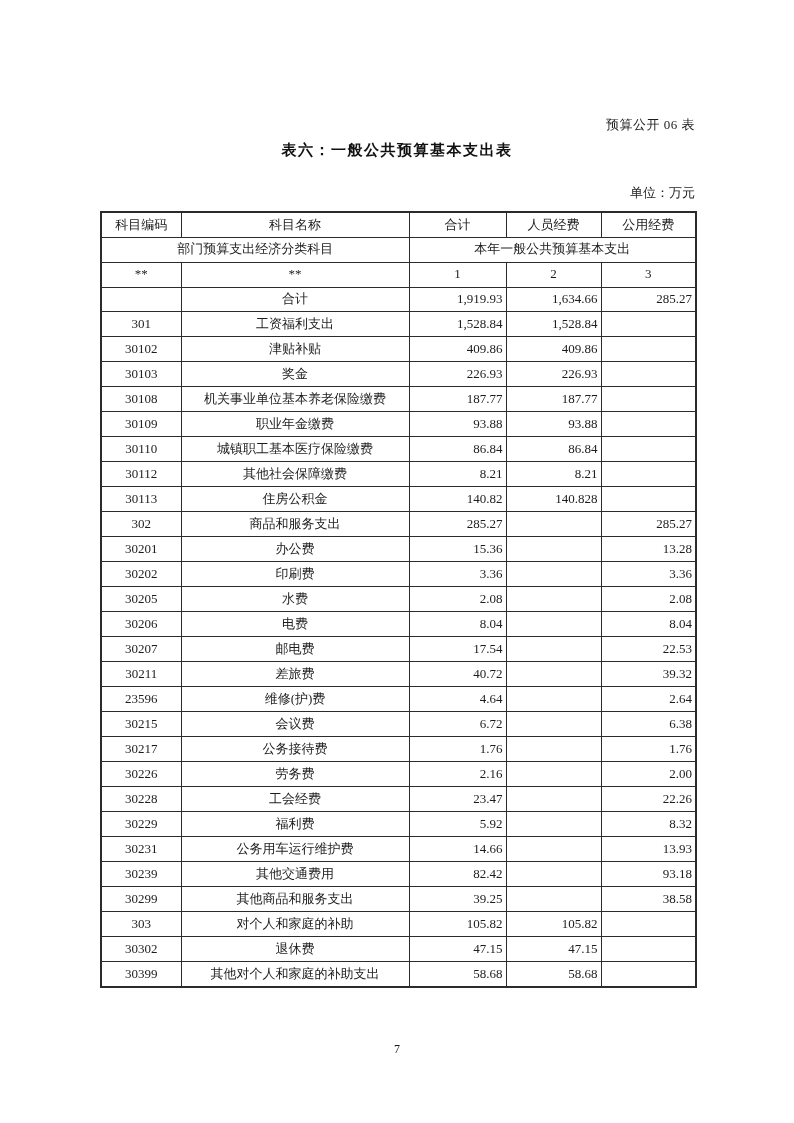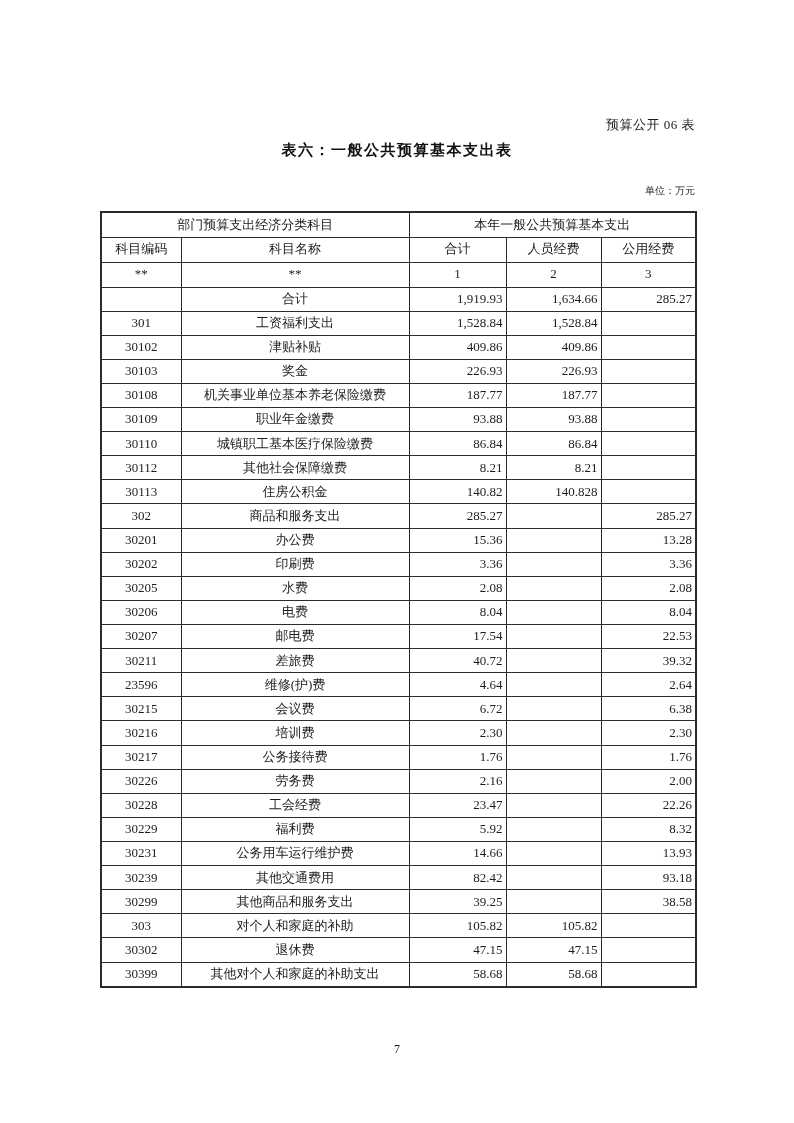--- a/index.html
+++ b/index.html
@@ -34,21 +34,21 @@
     font-family: "Liberation Sans", "DejaVu Sans", sans-serif;
     font-size: 15px;
     font-weight: bold;
     letter-spacing: 1.5px;
     color: #111111;
   }
   .unit-label {
     position: absolute;
     top: 184px;
     right: 99px;
-    font-size: 10px;
+    font-size: 13px;
   }
   table.budget {
     position: absolute;
     top: 211px;
     left: 100px;
     width: 595px;
     height: 777px;
     border-collapse: collapse;
     table-layout: fixed;
     border: 2px solid #2b2b2b;
@@ -90,29 +90,29 @@
   <table class="budget">
     <colgroup>
       <col style="width:80px">
       <col style="width:228px">
       <col style="width:97px">
       <col style="width:95px">
       <col style="width:95px">
     </colgroup>
     <thead>
       <tr>
-        <th colspan="2">部门预算支出经济分类科目</th>
-        <th colspan="3">本年一般公共预算基本支出</th>
-      </tr>
-      <tr>
         <th>科目编码</th>
         <th>科目名称</th>
         <th>合计</th>
         <th>人员经费</th>
         <th>公用经费</th>
+      </tr>
+      <tr>
+        <th colspan="2">部门预算支出经济分类科目</th>
+        <th colspan="3">本年一般公共预算基本支出</th>
       </tr>
       <tr>
         <th>**</th>
         <th>**</th>
         <th>1</th>
         <th>2</th>
         <th>3</th>
       </tr>
     </thead>
     <tbody id="budget-tbody">
@@ -236,27 +236,20 @@
           <td class="num">2.64</td>
         </tr>
         <tr>
           <td class="txt">30215</td>
           <td class="txt">会议费</td>
           <td class="num">6.72</td>
           <td class="num"></td>
           <td class="num">6.38</td>
         </tr>
         <tr>
-          <td class="txt">30216</td>
-          <td class="txt">培训费</td>
-          <td class="num">2.30</td>
-          <td class="num"></td>
-          <td class="num">2.30</td>
-        </tr>
-        <tr>
           <td class="txt">30217</td>
           <td class="txt">公务接待费</td>
           <td class="num">1.76</td>
           <td class="num"></td>
           <td class="num">1.76</td>
         </tr>
         <tr>
           <td class="txt">30226</td>
           <td class="txt">劳务费</td>
           <td class="num">2.16</td>

